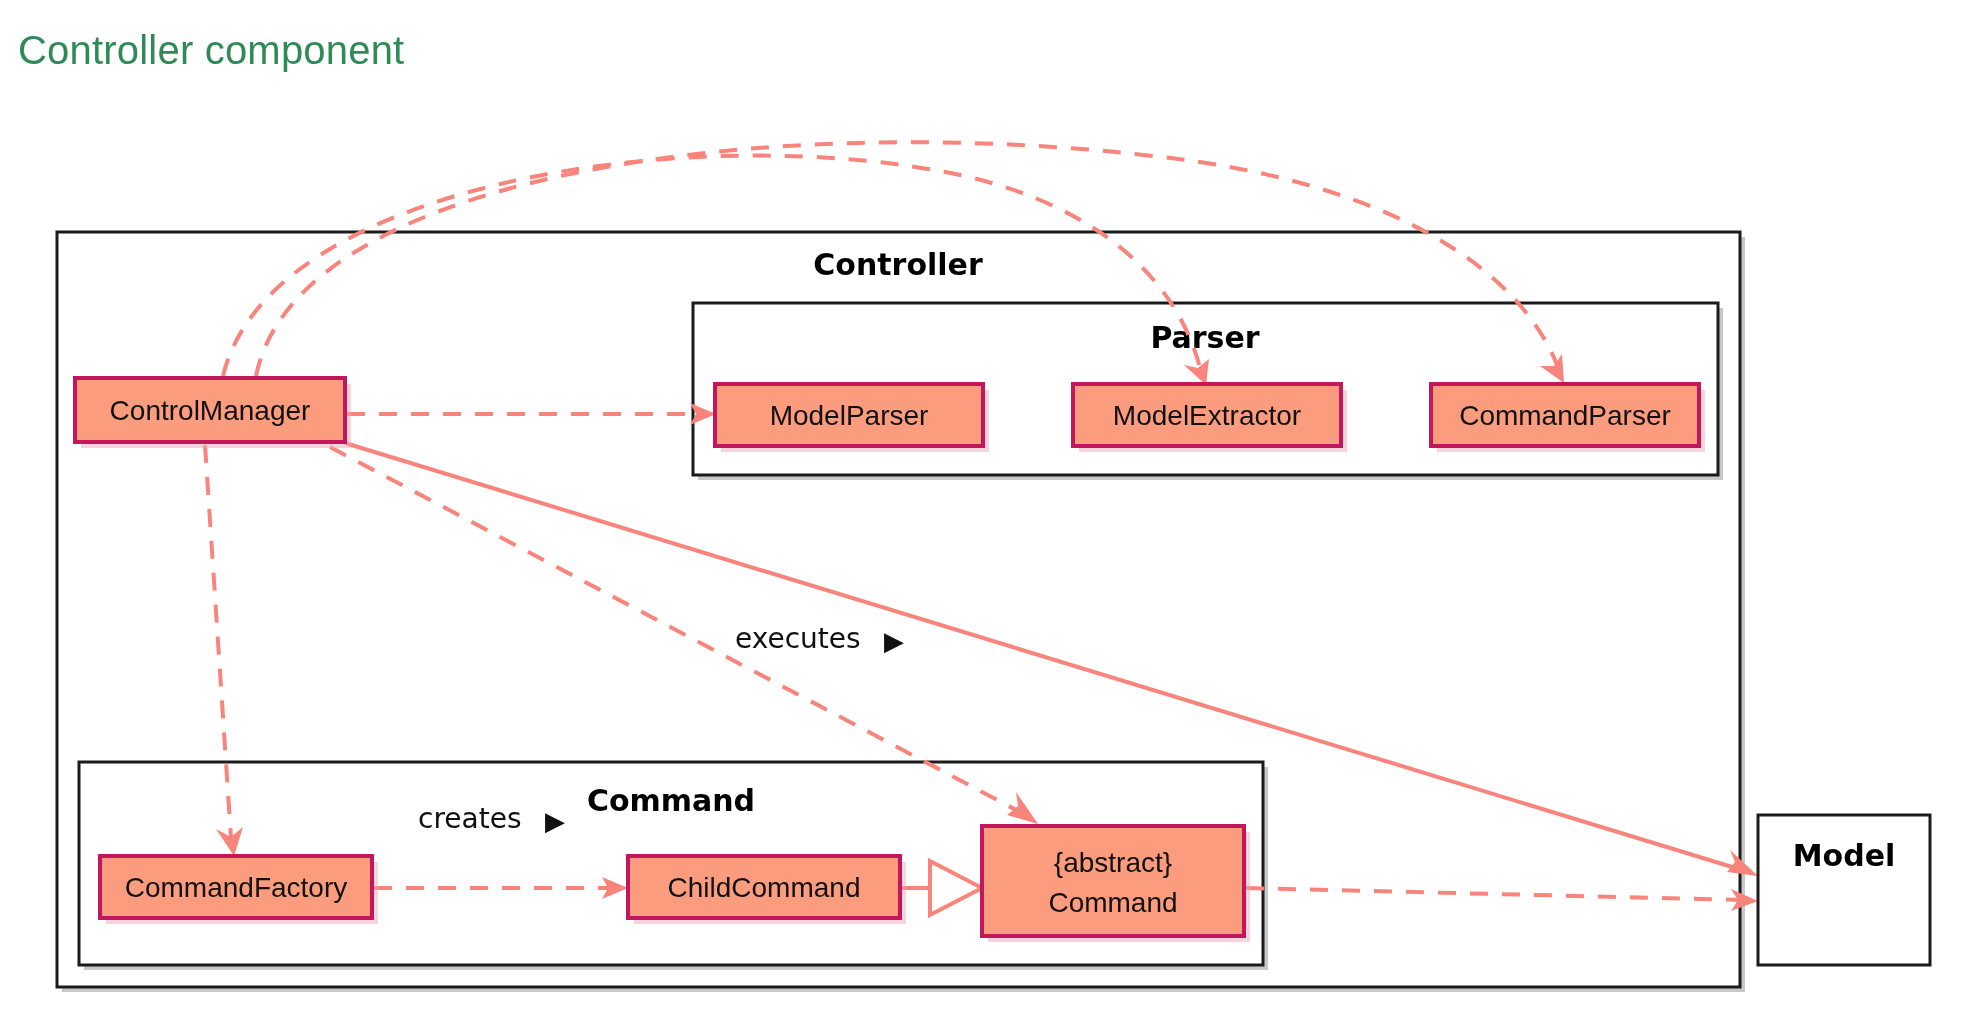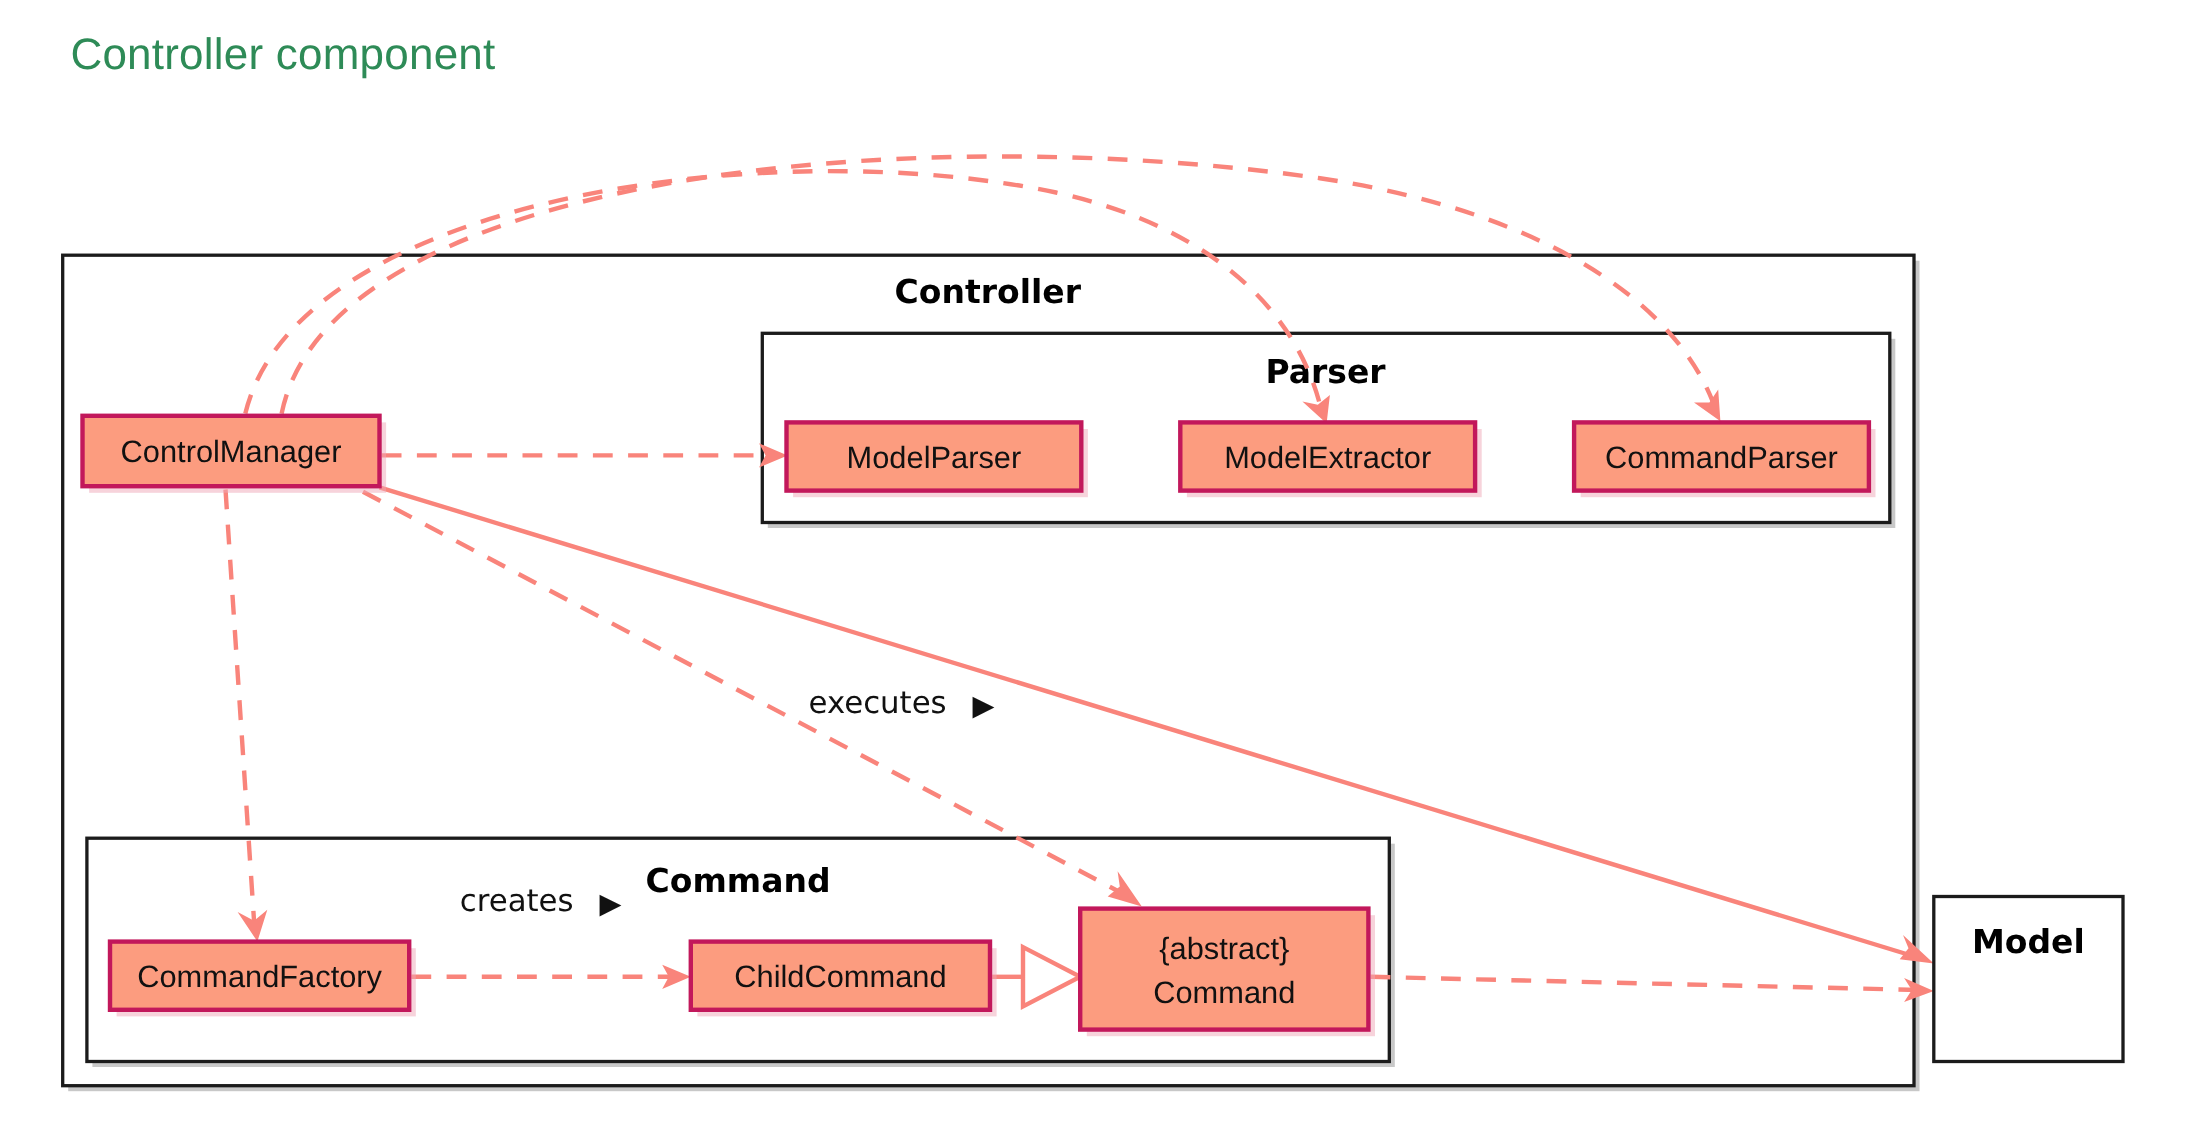--- a/index.html
+++ b/index.html
@@ -15,21 +15,20 @@
   }
   #page-title {
     position: absolute;
     left: 18px;
     top: 28px;
     font-size: 40px;
     font-weight: 400;
     color: #2e8b57;
     letter-spacing: 0.2px;
     font-family: "Liberation Sans", sans-serif;
-    margin-left: 46px;
   }
   #diagram-wrap {
     position: absolute;
     left: 0;
     top: 0;
     width: 1986px;
     height: 1036px;
   }
   svg { display: block; }
   .pkg-box {

